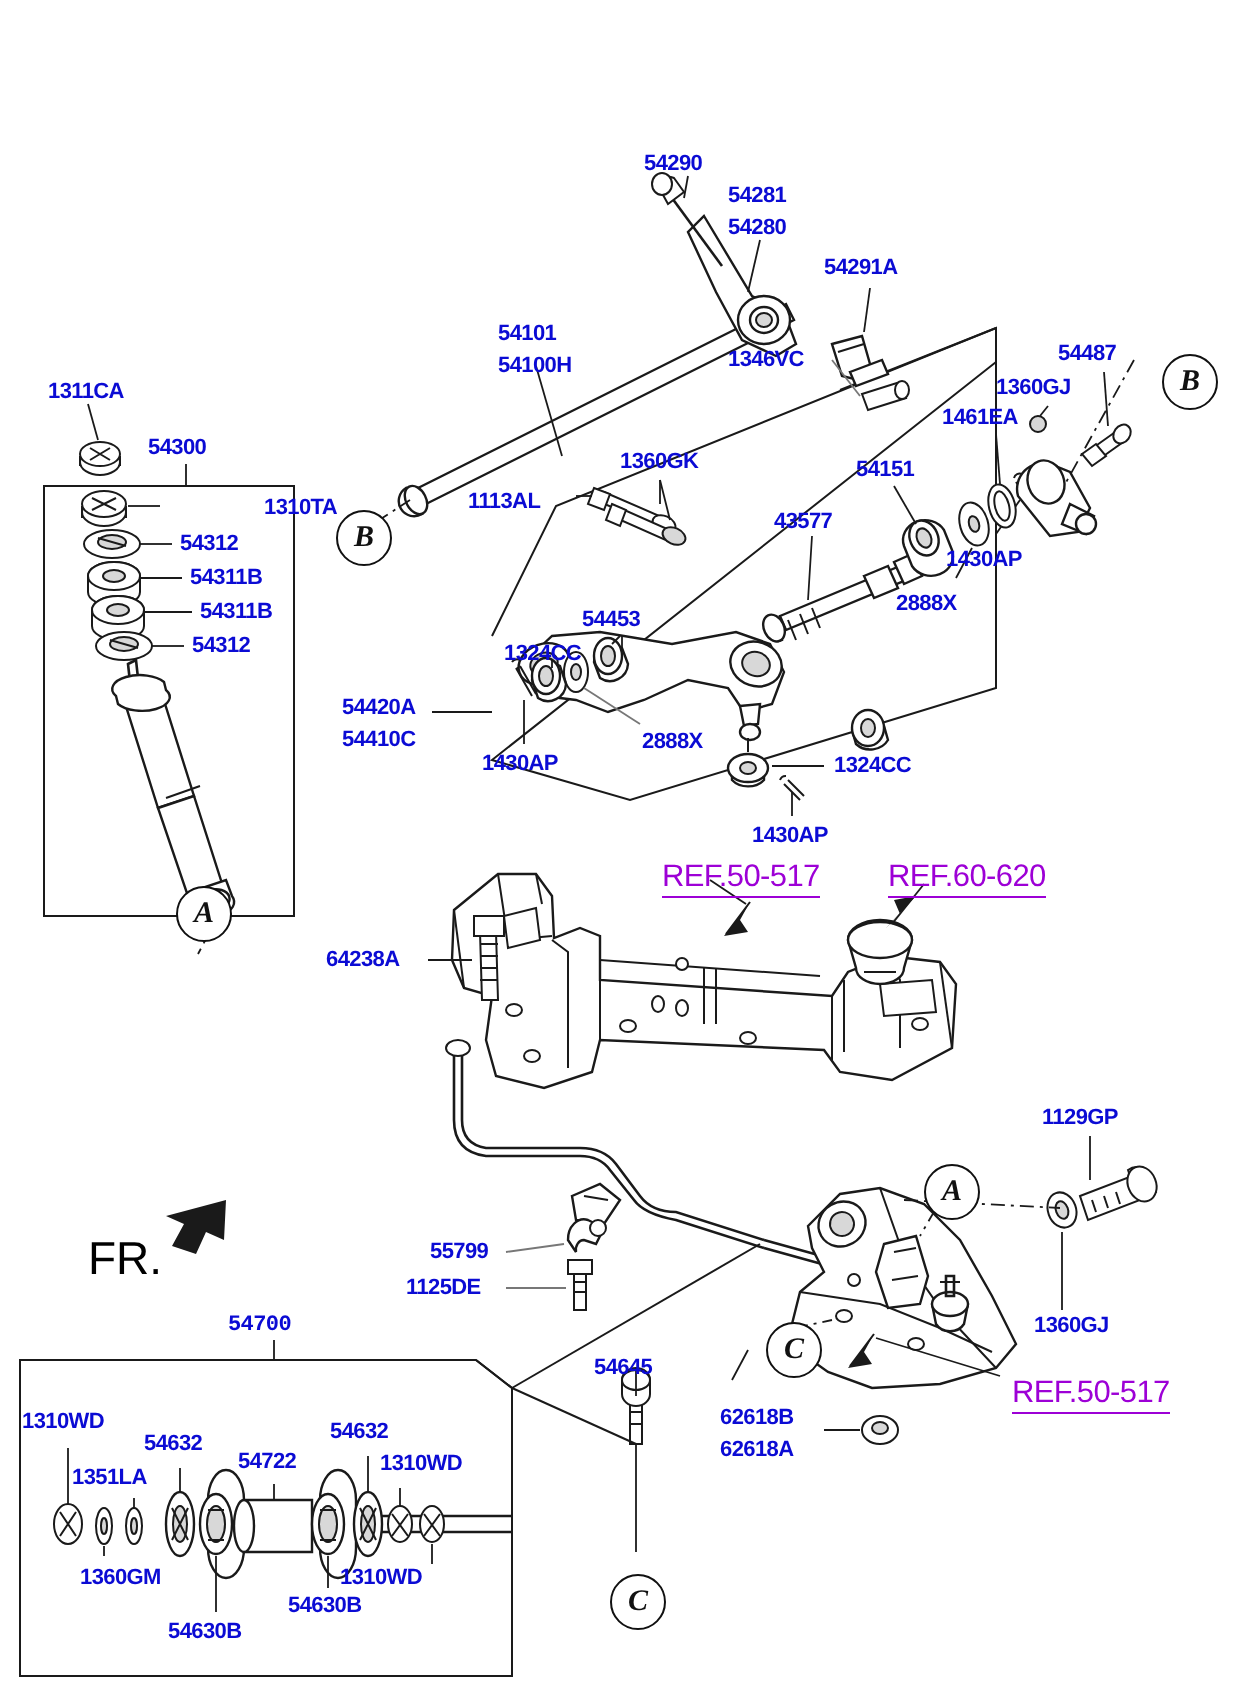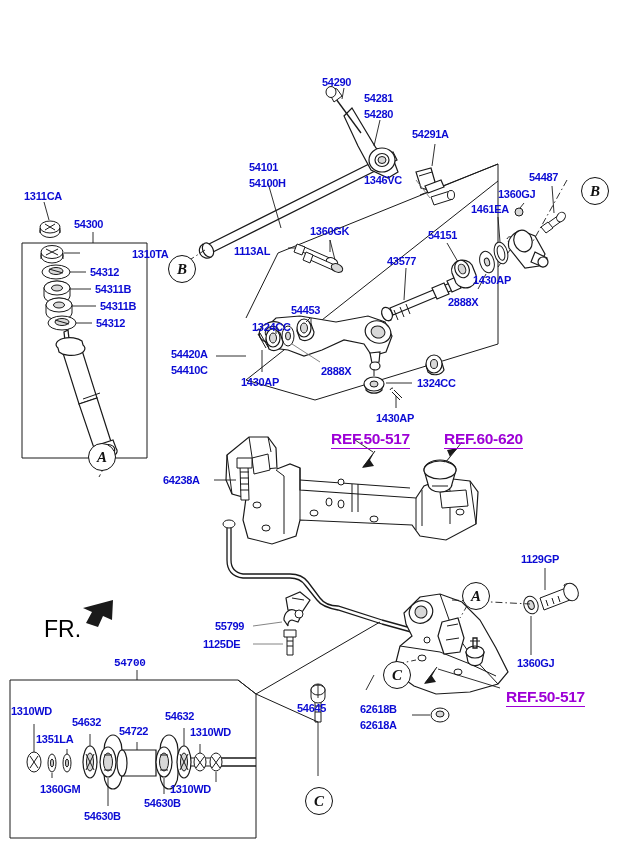--- a/index.html
+++ b/index.html
@@ -9,21 +9,21 @@
     font-family:"Liberation Sans","DejaVu Sans",sans-serif;
     -webkit-font-smoothing:antialiased;
   }
   #sheet{position:absolute;left:0;top:0;width:620px;height:848px;}
   svg.art{position:absolute;left:0;top:0;width:620px;height:848px;overflow:visible;}
   .lbl{
     position:absolute;color:#0b0bd4;font-size:11px;font-weight:bold;
     letter-spacing:-0.3px;white-space:nowrap;line-height:16px;
   }
   .ref{
-    position:absolute;color:#9d00d6;font-size:15.5px;font-weight:bold;
+    position:absolute;color:#9d00d6;font-size:15.5px;font-weight:normal;
     letter-spacing:-0.3px;white-space:nowrap;
     border-bottom:1.5px solid #9d00d6;padding-bottom:0px;
   }
   .fr{
     position:absolute;color:#000;font-size:23px;font-weight:normal;
     letter-spacing:0px;white-space:nowrap;
   }
   .cmark{
     position:absolute;width:26px;height:26px;border:1.6px solid #111;
     border-radius:50%;color:#111;font-size:15px;font-weight:bold;
@@ -520,21 +520,21 @@
     <span class="lbl" style="left:171px;top:346px;">54420A</span>
     <span class="lbl" style="left:171px;top:362px;">54410C</span>
     <span class="lbl" style="left:417px;top:375px;">1324CC</span>
     <span class="lbl" style="left:376px;top:410px;">1430AP</span>
 
     <span class="lbl" style="left:163px;top:472px;">64238A</span>
 
     <span class="lbl" style="left:215px;top:618px;">55799</span>
     <span class="lbl" style="left:203px;top:636px;">1125DE</span>
     <span class="lbl" style="left:114px;top:655px;font-family:Liberation Mono, monospace;">54700</span>
-    <span class="lbl" style="left:297px;top:700px;">54645</span>
+    <span class="lbl" style="left:297px;top:676px;">54645</span>
 
     <span class="lbl" style="left:521px;top:551px;">1129GP</span>
     <span class="lbl" style="left:517px;top:655px;">1360GJ</span>
     <span class="lbl" style="left:360px;top:701px;">62618B</span>
     <span class="lbl" style="left:360px;top:717px;">62618A</span>
 
     <span class="lbl" style="left:11px;top:703px;">1310WD</span>
     <span class="lbl" style="left:72px;top:714px;">54632</span>
     <span class="lbl" style="left:119px;top:723px;">54722</span>
     <span class="lbl" style="left:165px;top:708px;">54632</span>

